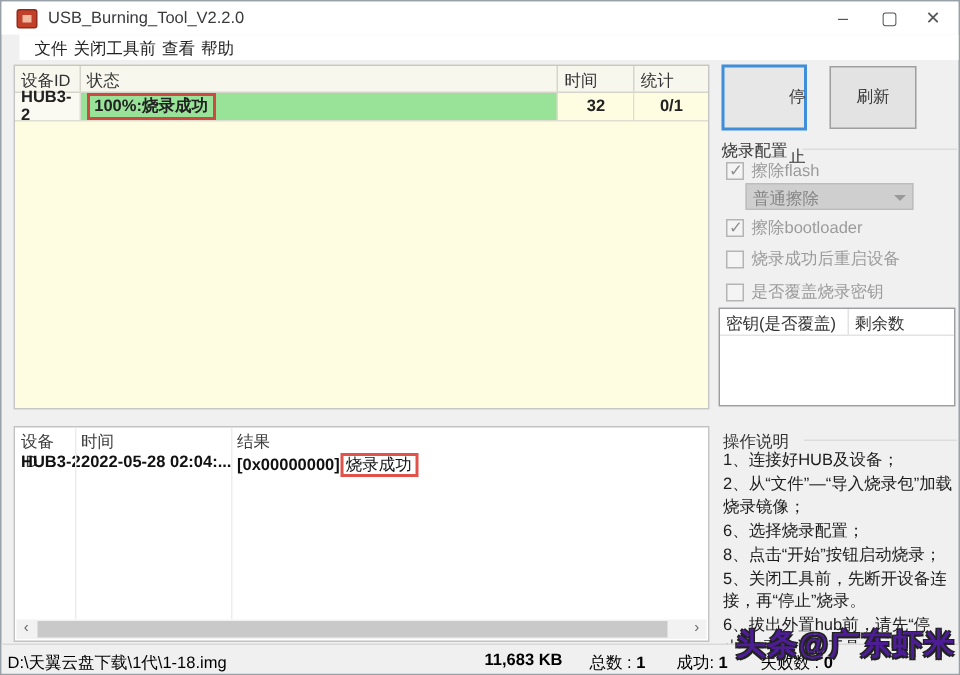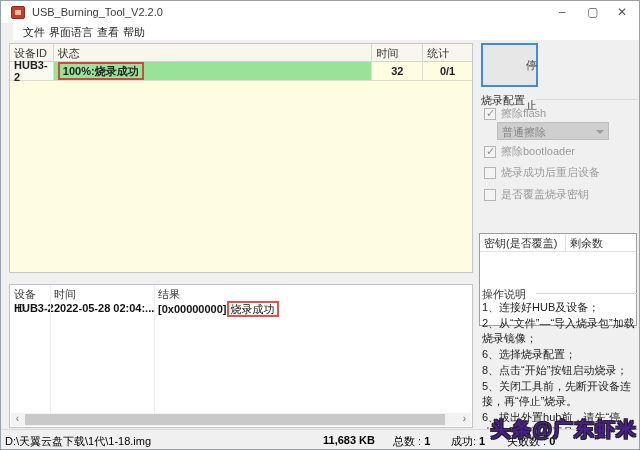--- a/index.html
+++ b/index.html
@@ -39,21 +39,21 @@
   
   .section-label { position:absolute; font-size:11px; color:#333; white-space:nowrap; }
   .section-line { position:absolute; height:1px; background:#dcdcdc; }
   .cfg-row { position:absolute; left:483px; display:flex; align-items:center; gap:5px; color:#9b9b9b; }
   .cb { width:12px; height:12px; border:1px solid #b4b4b4; background:#f4f4f4; position:relative; display:inline-block; }
   .cb.checked::after { content:"✓"; position:absolute; left:1px; top:-2px; font-size:11px; color:#8f8f8f; }
   .dropdown { position:absolute; left:496px; top:121px; width:112px; height:18px; background:#cfcfcf; border:1px solid #bdbdbd; color:#858585; padding:2px 4px; }
   .dd-arrow { position:absolute; right:4px; top:7px; width:0; height:0; border-left:4px solid transparent; border-right:4px solid transparent; border-top:4px solid #9a9a9a; }
 
   
-  .key-box { position:absolute; left:478px; top:204px; width:158px; height:93px; background:#ffffff; border:1px solid #9e9ea2;margin-top:28px; }
+  .key-box { position:absolute; left:478px; top:204px; width:158px; height:66px; background:#ffffff; border:1px solid #9e9ea2; }
   .key-head { display:flex; height:18px; border-bottom:1px solid #e3e3e3; color:#333; }
   .key-head .kcell { padding:2px 4px; }
   .kcell.k1 { width:86px; border-right:1px solid #e3e3e3; }
 
   
   .instructions { position:absolute; left:481px; top:299px; width:157px; color:#1c1c1c; font-size:11px; line-height:15px; }
   .instructions div { margin-bottom:1px; }
 
   
   .log-panel { position:absolute; left:8px; top:283px; width:464px; height:144px; background:#ffffff; border:1px solid #c3c3c3; }
@@ -91,21 +91,21 @@
   <div class="titlebar">
     <span class="app-icon"></span>
     <span class="title-text">USB_Burning_Tool_V2.2.0</span>
     <span class="winbtn min">–</span>
     <span class="winbtn max">▢</span>
     <span class="winbtn close">✕</span>
   </div>
 
   <div class="menubar">
     <span class="menu-item">文件</span>
-    <span class="menu-item">界面语言</span>
+    <span class="menu-item">关闭工具前</span>
     <span class="menu-item">查看</span>
     <span class="menu-item">帮助</span>
   </div>
 
   <div class="device-area">
     <div class="dev-header">
       <div class="cell c-id">设备ID</div>
       <div class="cell c-status">状态</div>
       <div class="cell c-time">时间</div>
       <div class="cell c-stat">统计</div>
@@ -114,20 +114,21 @@
       <div class="cell c-id idcell">HUB3-2</div>
       <div class="cell c-status green">
         <span class="annot">100%:烧录成功</span>
       </div>
       <div class="cell c-time pale">32</div>
       <div class="cell c-stat pale">0/1</div>
     </div>
   </div>
 
   <div class="btn btn-stop">停止</div>
+  <div class="btn btn-refresh">刷新</div>
 
   <span class="section-label" style="left:480px; top:92px;">烧录配置</span>
   <span class="section-line" style="left:534px; top:98px; width:103px;"></span>
 
   <div class="cfg-row" style="top:105px;align-items:center;">
     <span class="cb checked"></span>
     <span>擦除flash</span>
   </div>
   <div class="dropdown">
     <span>普通擦除</span>

